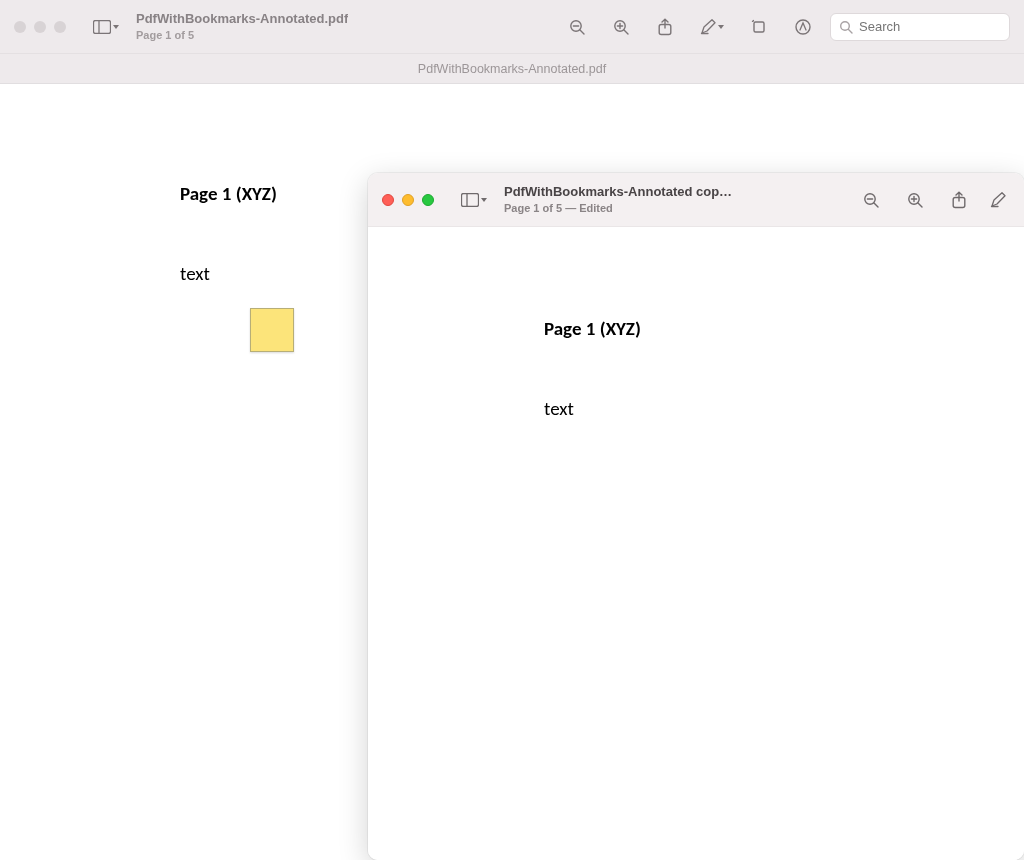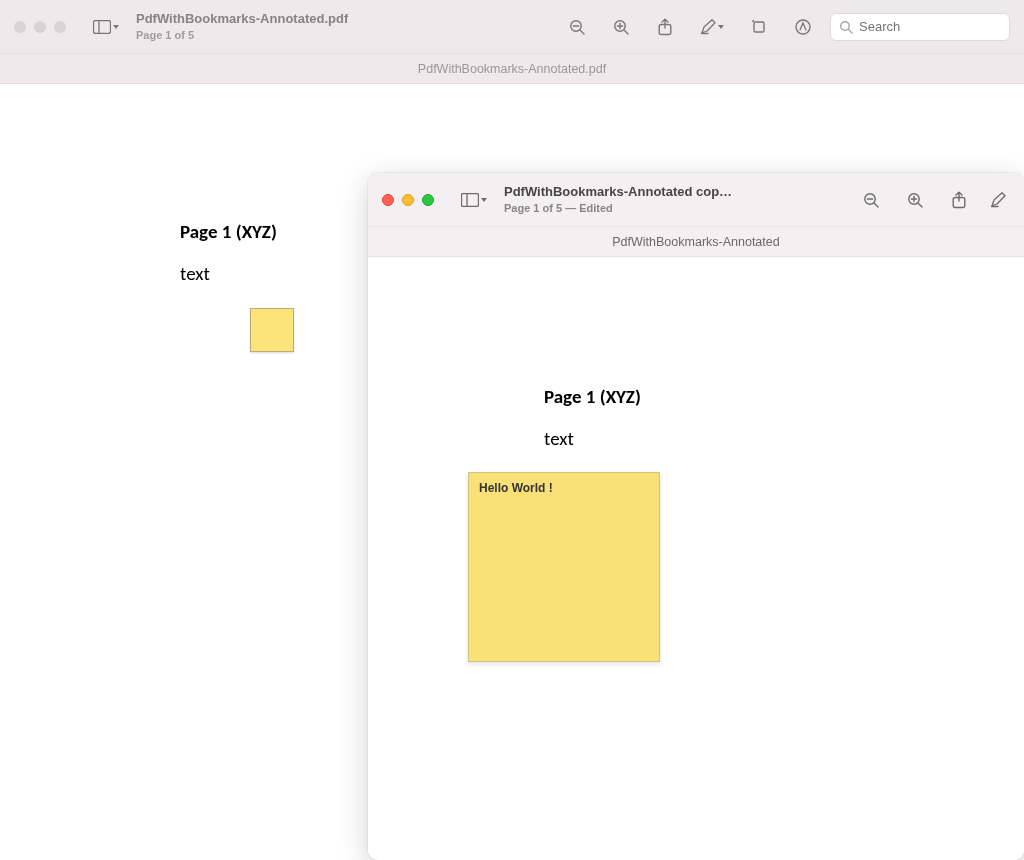--- a/index.html
+++ b/index.html
@@ -130,21 +130,20 @@
     overflow: hidden;
   }
   .doc-text {
     position: absolute;
     font-family: "Calibri", "Helvetica Neue", Arial, sans-serif;
     color: #000;
   }
   .heading {
     font-size: 19px;
     font-weight: 600;
-    margin-top: 38px;
   }
   .bodytxt {
     font-size: 19px;
     font-weight: 400;
   }
   .note-small {
     position: absolute;
     width: 44px; height: 44px;
     background: #fce47a;
     border: 1px solid #b7ae77;
@@ -315,21 +314,17 @@
     </div>
     <div class="tb-btn" style="width:24px;">
       <span>
         <svg width="16" height="16" viewBox="0 0 16 16">
             <path d="M2 14 L4 8 L12 0.8 L15 3.8 L7 12 Z" fill="none" stroke="currentColor" stroke-width="1.3" stroke-linejoin="round"></path>
             <line x1="1.5" y1="14.5" x2="8" y2="14.5" stroke="currentColor" stroke-width="1.3" stroke-linecap="round"></line>
           </svg>
       </span>
     </div>
   </div>
-  <div class="subheader">PdfWithBookmarks-Annotated</div>
   <div class="viewport">
     <div class="doc-text heading" style="left:176px; top:90px;">Page 1 (XYZ)</div>
     <div class="doc-text bodytxt" style="left:176px; top:170px;">text</div>
-    <div class="note-large" style="left:100px; top:215px;">
-      <span>Hello World !</span>
-    </div>
   </div>
 </div>
 
 </body></html>

